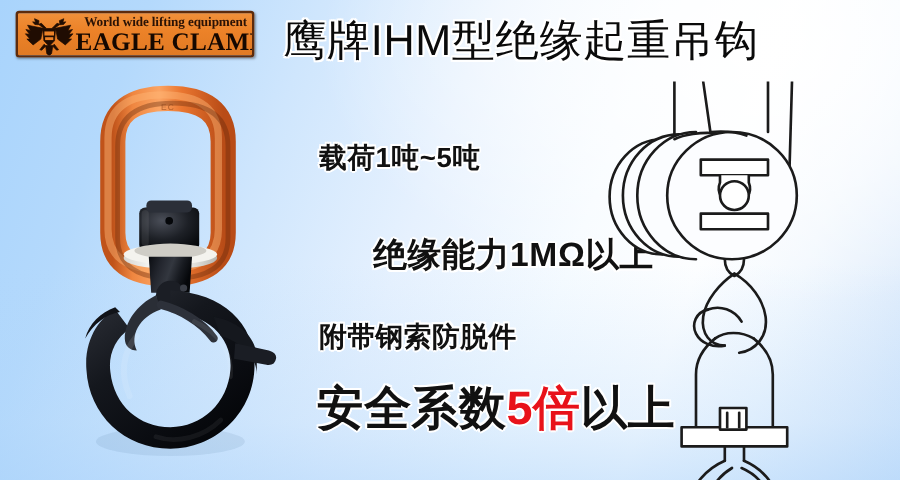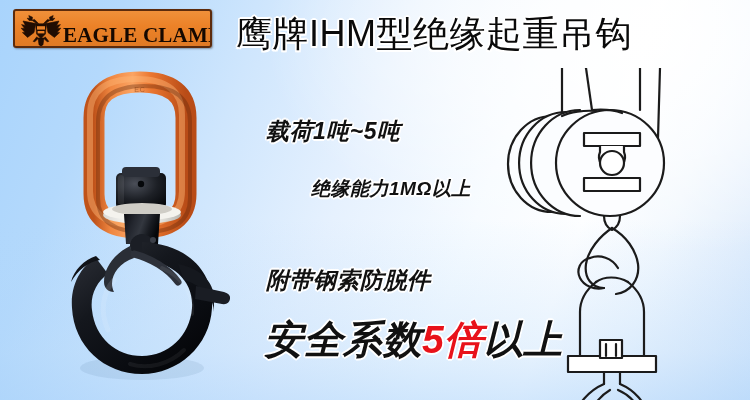--- a/index.html
+++ b/index.html
@@ -126,24 +126,23 @@
     left: 266px;
     font-weight: bold;
     color: #111111;
     white-space: nowrap;
     letter-spacing: 0.5px;
     text-shadow:
       -1.4px -1.4px 0 #ffffff,  1.4px -1.4px 0 #ffffff,
       -1.4px  1.4px 0 #ffffff,  1.4px  1.4px 0 #ffffff,
        0 -1.6px 0 #ffffff, 0 1.6px 0 #ffffff,
       -1.6px 0 0 #ffffff, 1.6px 0 0 #ffffff;
-    font-style: italic;
   }
   #feature-0 { top: 116px; font-size: 23px; }
-  #feature-1 { top: 176px; font-size: 19px; padding-left: 45px; }
+  #feature-1 { top: 194px; font-size: 28px; padding-left: 45px; }
   #feature-2 { top: 265px; font-size: 23px; }
   #feature-3 { top: 313px; font-size: 39px; left: 264px; }
   .hl { color: #e8121a; }
 
   
   #product-photo {
     position: absolute;
     left: 38px;
     top: 68px;
     width: 205px;
@@ -186,20 +185,21 @@
 
         <path d="M18.0 24.0 L24.0 24.0 L23.0 30.5 L21.0 32.6 L19.0 30.5 Z"></path>
 
         <path d="M16.8 22.8 L13.2 27.4 L14.8 27.8 L18.2 24.4 Z"></path>
         <path d="M25.2 22.8 L28.8 27.4 L27.2 27.8 L23.8 24.4 Z"></path>
       </g>
 
       <rect x="17" y="12.2" width="8" height="3.4" fill="#ec8228" stroke="none"></rect>
       <rect x="17.6" y="17" width="6.8" height="2.4" fill="#ec8228" stroke="none"></rect>
     </svg>
+    <div id="logo-tagline">World wide lifting equipment</div>
     <div id="logo-wordmark">EAGLE CLAMP</div>
   </div>
 
   <div id="headline">鹰牌IHM型绝缘起重吊钩</div>
 
   <div class="feature" id="feature-0">载荷1吨~5吨</div>
   <div class="feature" id="feature-1">绝缘能力1MΩ以上</div>
   <div class="feature" id="feature-2">附带钢索防脱件</div>
   <div class="feature" id="feature-3"><span>安全系数</span><span class="hl">5倍</span><span>以上</span></div>
 

